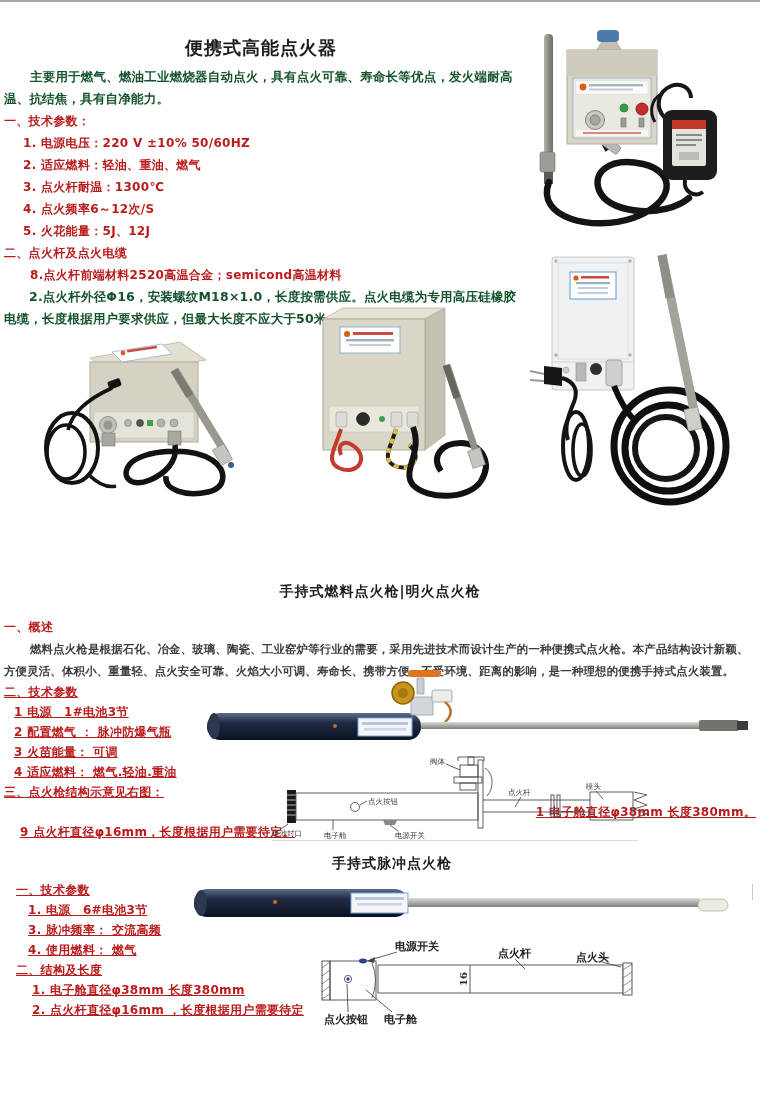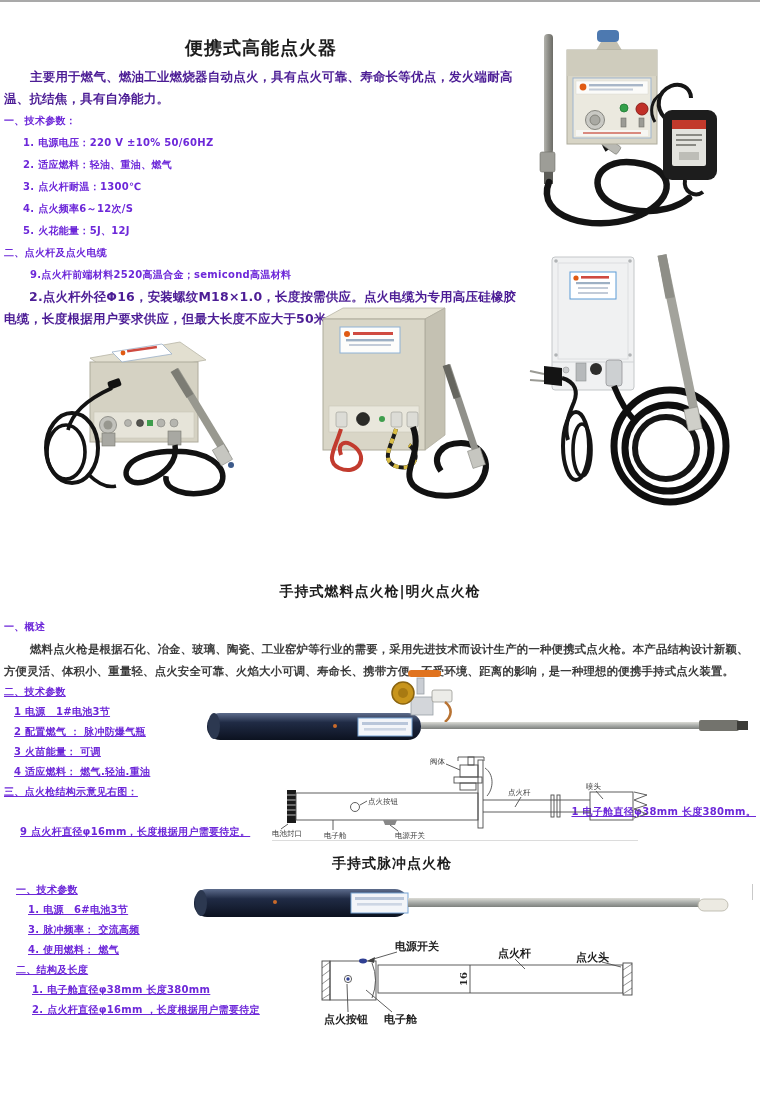--- a/index.html
+++ b/index.html
@@ -4,24 +4,24 @@
 <style>
   * { margin:0; padding:0; box-sizing:border-box; }
   html,body { background:#fff; }
   .page {
     position:relative; width:760px; height:1098px; background:#ffffff; overflow:hidden;
     font-family:"DejaVu Sans","Liberation Sans",sans-serif; color:#3c3c3c;
   }
   .abs { position:absolute; }
   .t-main { font-size:18px; font-weight:bold; color:#1c1c1c; text-align:center; letter-spacing:1px; height:24px; line-height:24px; }
   .t-sub  { font-size:14px; font-weight:bold; color:#1c1c1c; text-align:center; letter-spacing:1px; height:22px; line-height:22px; }
-  .bl { font-size:10px; font-weight:600; letter-spacing:0.3px; color:#6d28d9; white-space:nowrap; }
+  .bl { font-size:12px; font-weight:600; letter-spacing:0.3px; color:#b91c1c; white-space:nowrap; }
   .lh22 { line-height:22px; height:22px; }
   .lh20 { line-height:20px; height:20px;text-decoration:underline; }
-  .para { font-size:12.5px; font-weight:600; letter-spacing:0.2px; color:#4c1d95; line-height:22px; text-indent:26px; white-space:normal; }
+  .para { font-size:12.5px; font-weight:600; letter-spacing:0.2px; color:#14532d; line-height:22px; text-indent:26px; white-space:normal; }
   .para2 { font-size:11.4px; font-weight:600; letter-spacing:0.2px; color:#3c3c3c; line-height:22px; text-indent:26px; white-space:normal; }
   .ind19 { padding-left:19px; }
   .ind26 { padding-left:26px; }
   .ind10 { padding-left:10px; }
   .ind28 { padding-left:28px;text-align:right; }
   .ind12 { padding-left:12px; }
   .ind16 { padding-left:16px; }
   .divider { position:absolute; left:0; top:542; width:760px; height:2px; background:#a9a9a9; }
   .img-edge { position:absolute; background:#dcdcdc; }
   .d1-label { font-family:"DejaVu Sans","Liberation Sans",sans-serif; font-size:7.5px; fill:#3a3a3a; }
@@ -36,21 +36,21 @@
   <div class="abs" style="left:4px; top:36px; width:514px;">
     <div class="t-main" style="margin-bottom:6px;text-align:center;">便携式高能点火器</div>
     <div class="para">主要用于燃气、燃油工业燃烧器自动点火，具有点火可靠、寿命长等优点，发火端耐高温、抗结焦，具有自净能力。</div>
     <div class="bl lh22">一、技术参数：</div>
     <div class="bl lh22 ind19">1. 电源电压：220 V ±10%  50/60HZ</div>
     <div class="bl lh22 ind19">2. 适应燃料：轻油、重油、燃气</div>
     <div class="bl lh22 ind19">3. 点火杆耐温：1300℃</div>
     <div class="bl lh22 ind19">4. 点火频率6～12次/S</div>
     <div class="bl lh22 ind19">5. 火花能量：5J、12J</div>
     <div class="bl lh22">二、点火杆及点火电缆</div>
-    <div class="bl lh22 ind26">9.点火杆前端材料2520高温合金；semicond高温材料</div>
+    <div class="bl lh22 ind26">8.点火杆前端材料2520高温合金；semicond高温材料</div>
     <div class="para" style="text-indent:25px;">2.点火杆外径Φ16，安装螺纹M18×1.0，长度按需供应。点火电缆为专用高压硅橡胶电缆，长度根据用户要求供应，但最大长度不应大于50米。</div>
   </div>
 
   <svg class="abs" style="left:505px; top:22px;" width="252" height="215" viewBox="0 0 252 215">
     <defs>
       <linearGradient id="rodgA" x1="0" y1="0" x2="1" y2="0">
         <stop offset="0" stop-color="#b3b3ad"></stop>
           <stop offset="0.5" stop-color="#8d8d87"></stop>
           <stop offset="1" stop-color="#6c6c66"></stop>
       </linearGradient>

